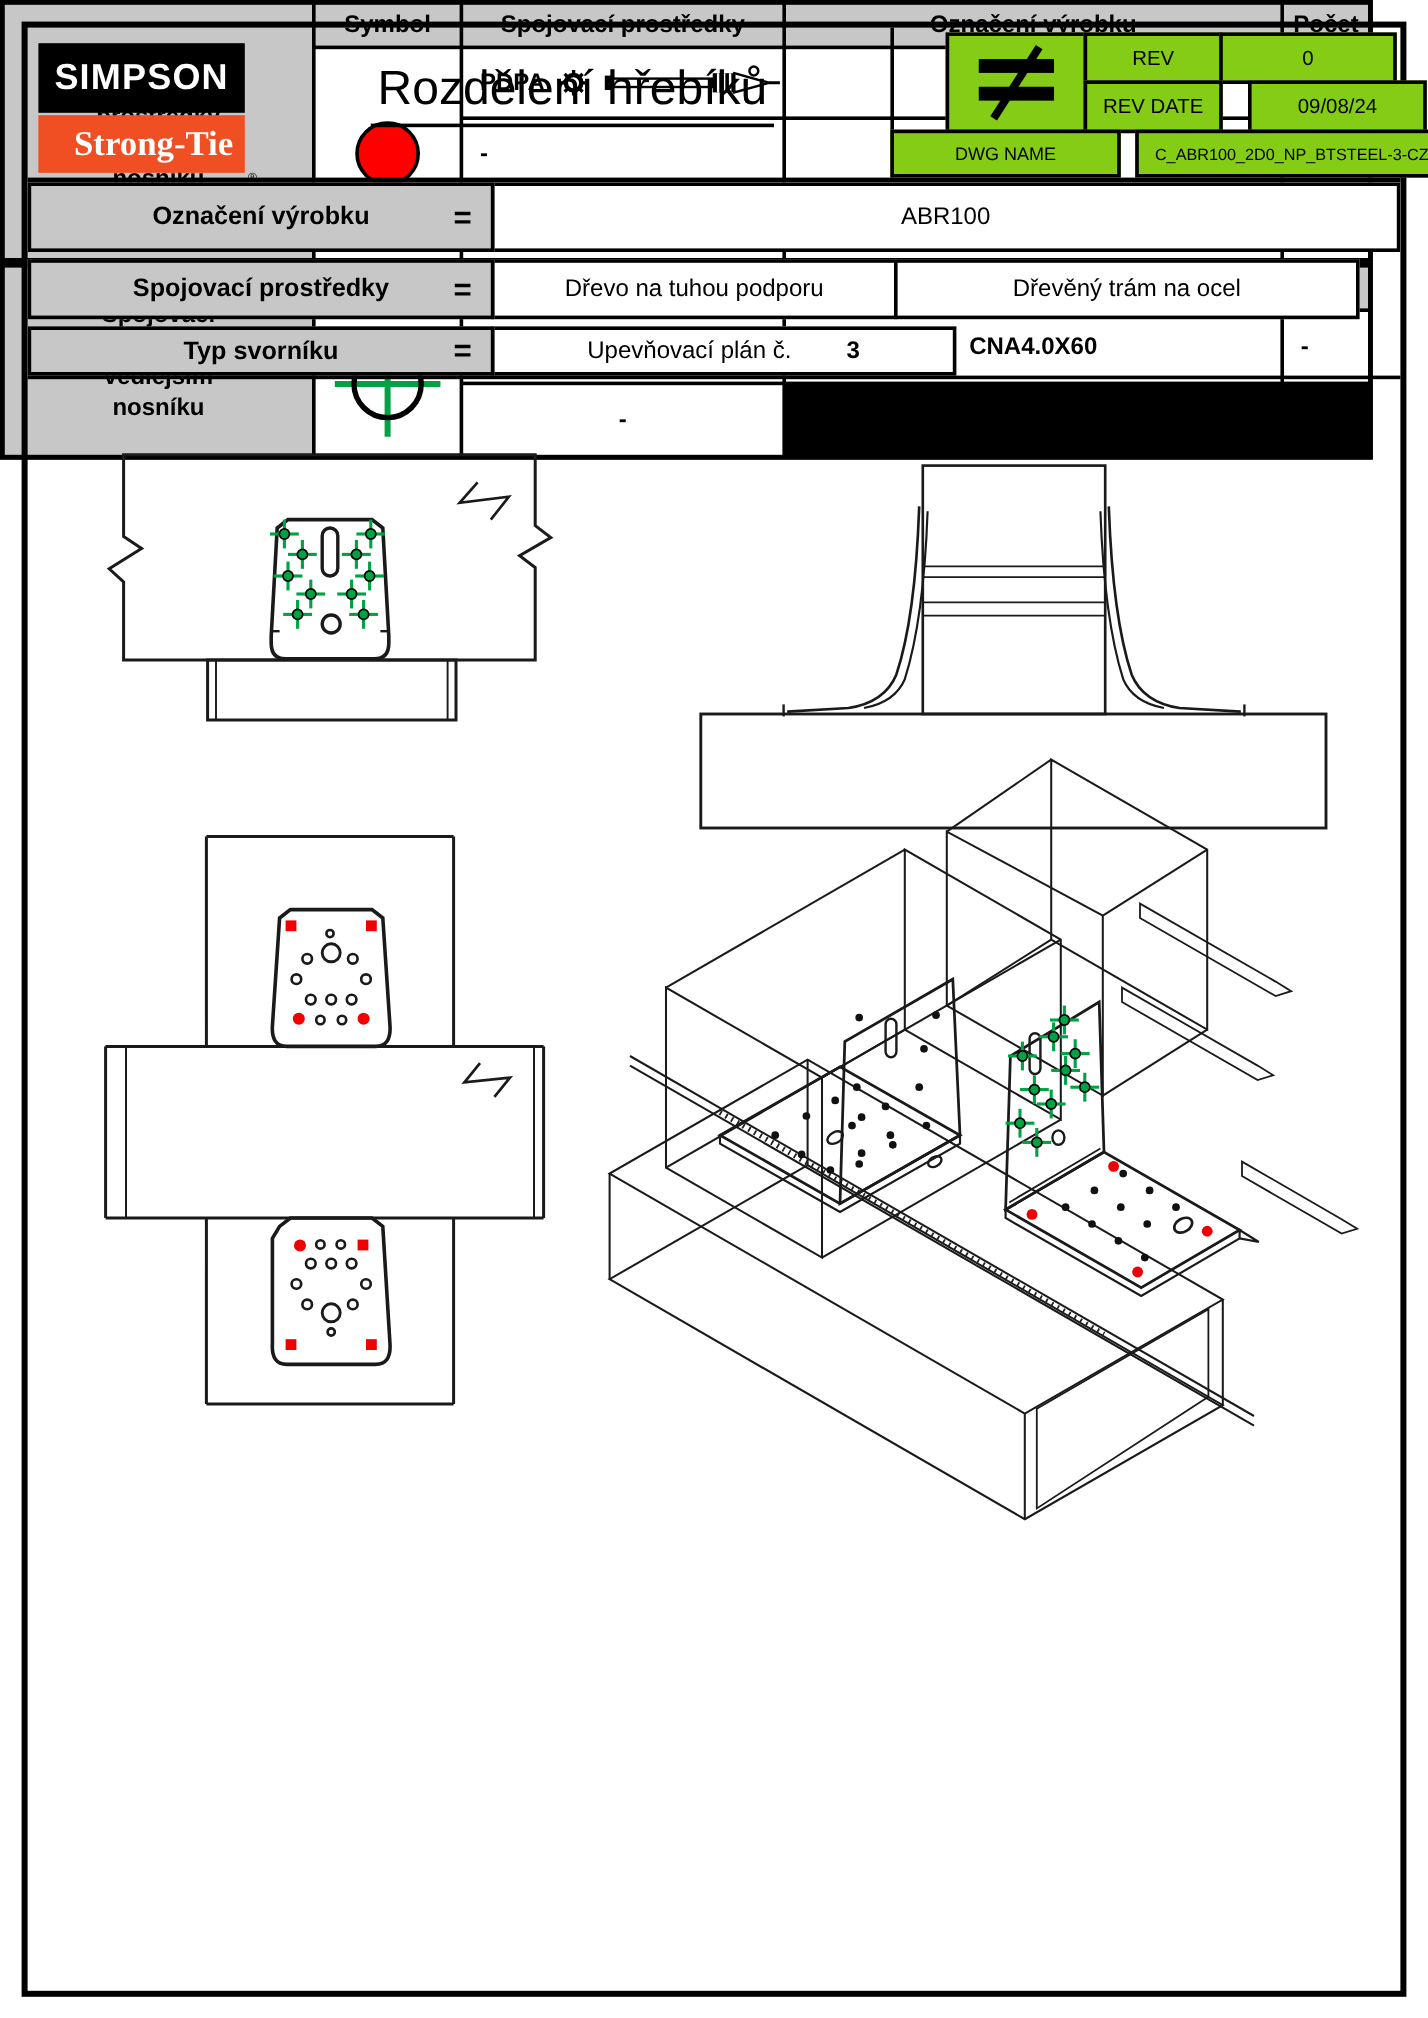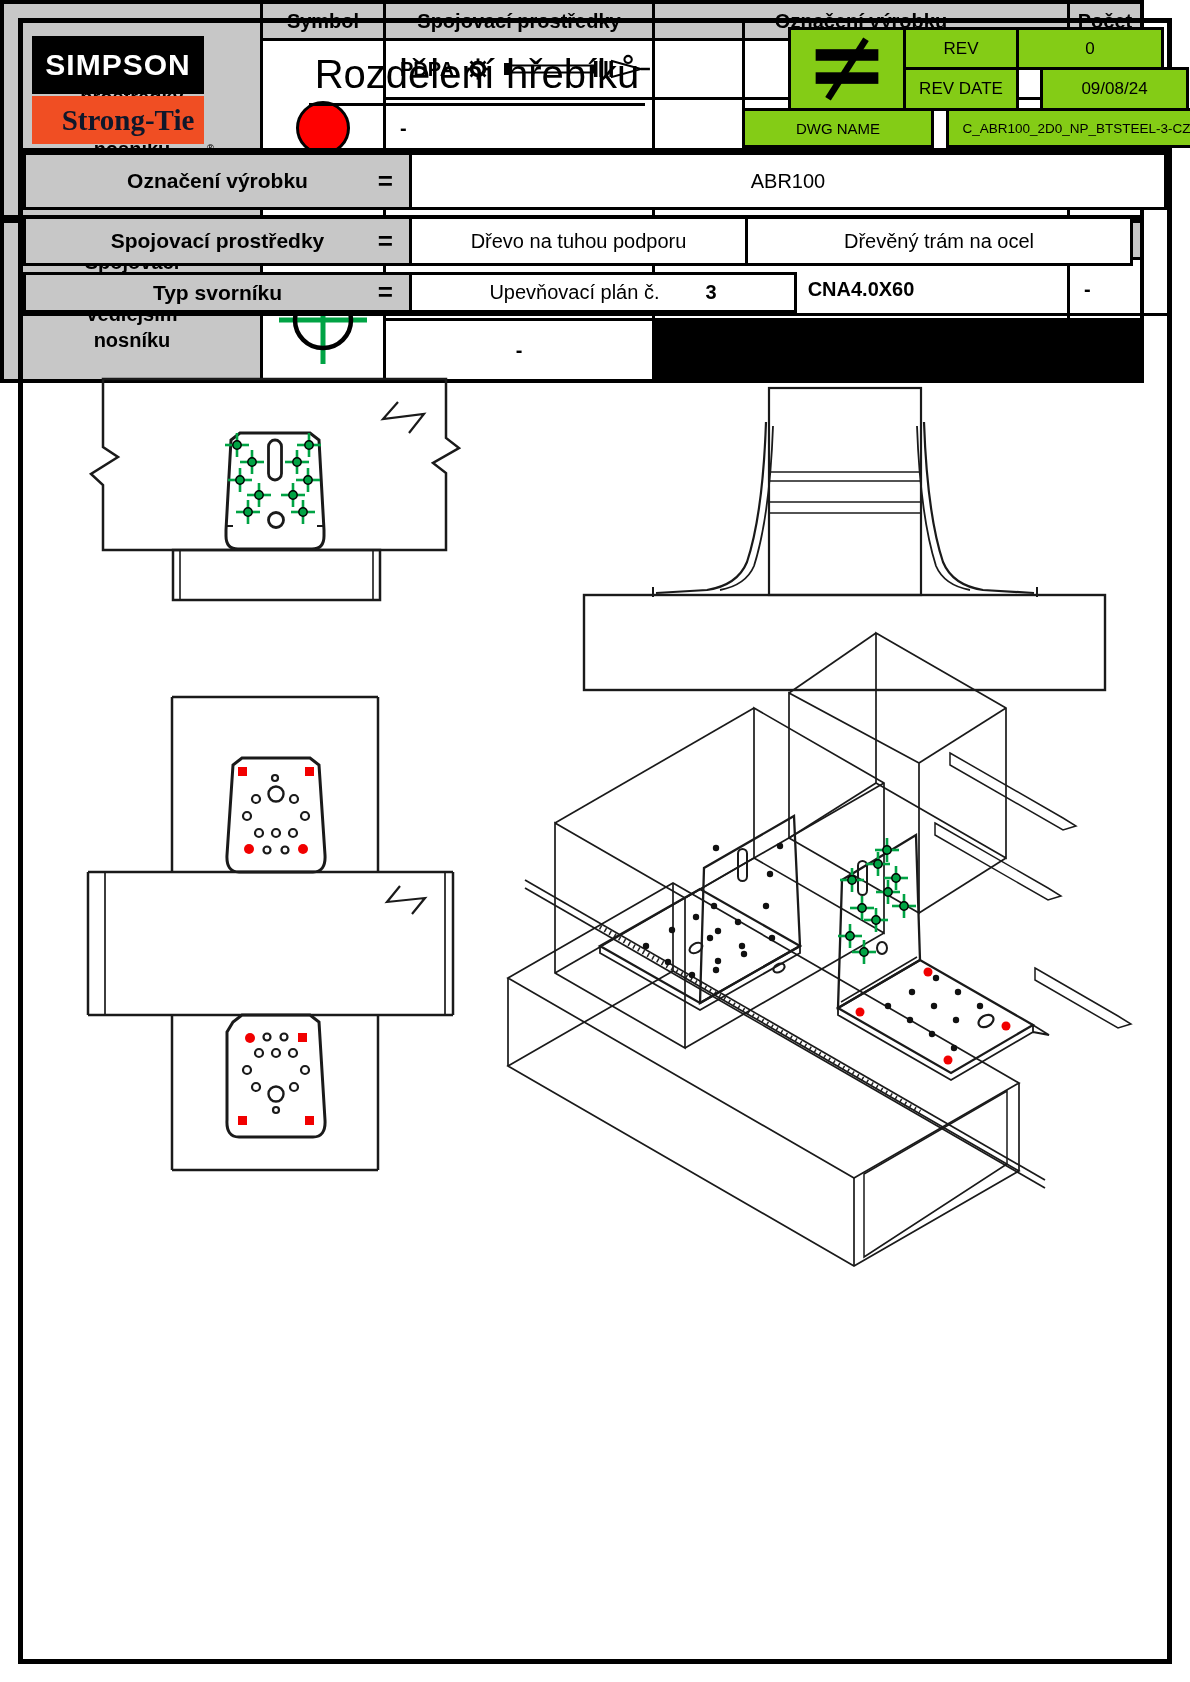--- a/index.html
+++ b/index.html
@@ -9,21 +9,21 @@
     font-family:"Liberation Sans", sans-serif; color:#000; overflow:hidden;
   }
   .outer-border { position:absolute; left:18px; top:18px; width:1154px; height:1646px;
     border:5px solid #000; pointer-events:none; }
   .abs { position:absolute; }
 
   
   .logo { left:32px; top:36px; width:172px; }
   .logo-simpson { background:#000; color:#fff; height:58px; display:flex; align-items:center; justify-content:center;
     font-weight:bold; font-size:30px; letter-spacing:1px; }
-  .logo-strongtie { background:#f04e23; color:#0f172a; height:48px; margin-top:2px; display:flex; align-items:center; justify-content:center;
+  .logo-strongtie { background:#f04e23; color:#ffffff; height:48px; margin-top:2px; display:flex; align-items:center; justify-content:center;
     font-family:"Liberation Serif", serif; font-weight:bold; font-size:29px;padding-left:20px; }
   .logo-reg { position:absolute; right:-10px; bottom:-10px; font-size:10px; }
   .page-title { left:212px; top:52px; width:530px; text-align:center; font-size:40px; }
   .page-title span { display:inline-block; border-bottom:3px solid #000; padding:0 6px 6px 6px; }
   .header-vline { left:742px; top:23px; height:125px; border-left:3px solid #000; }
   .header-bottomline { left:23px; top:148px; width:1144px; border-top:4px solid #000; }
 
   .tb-cell { position:absolute; border:3px solid #000; background:#84cc16; display:flex; align-items:center; justify-content:center; }
   .tb-label { font-size:17px; }
   .tb-value { font-size:17px; }

